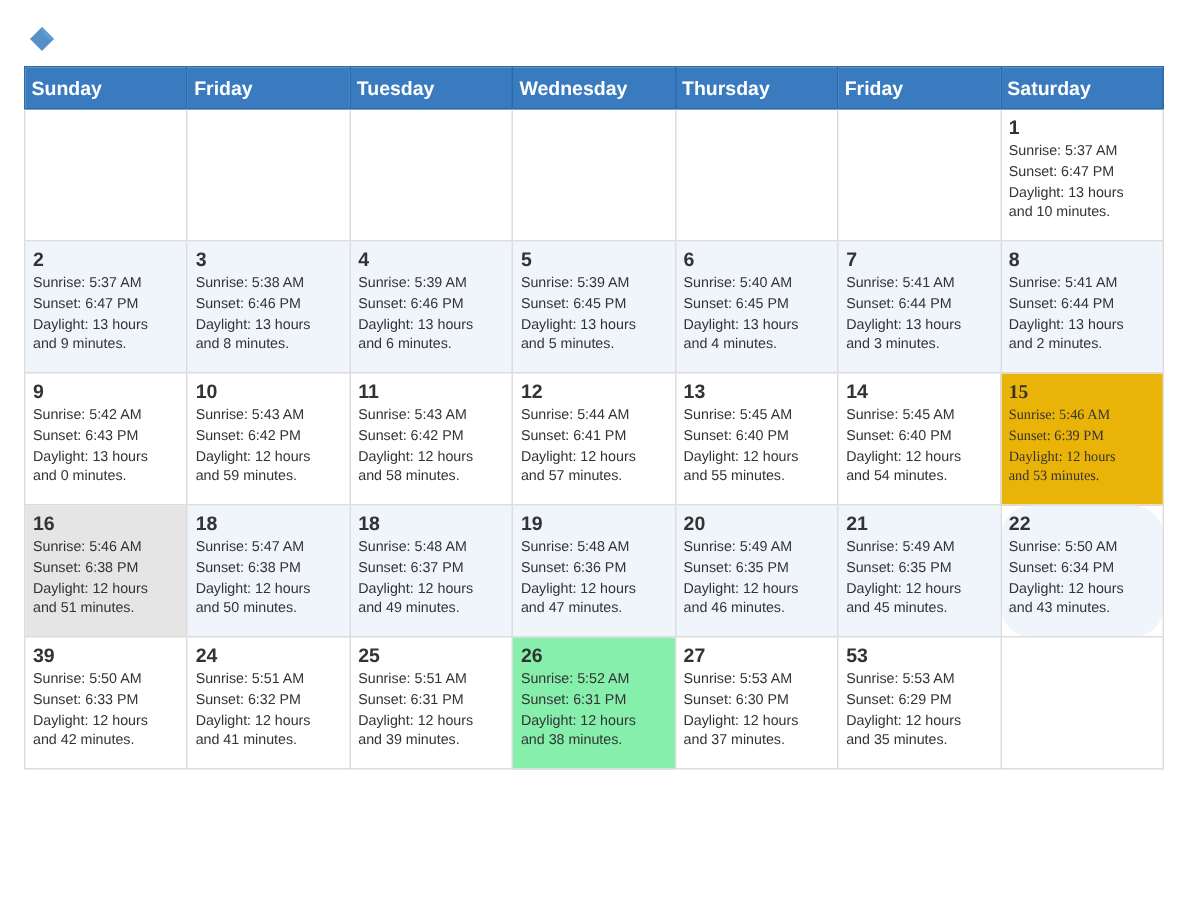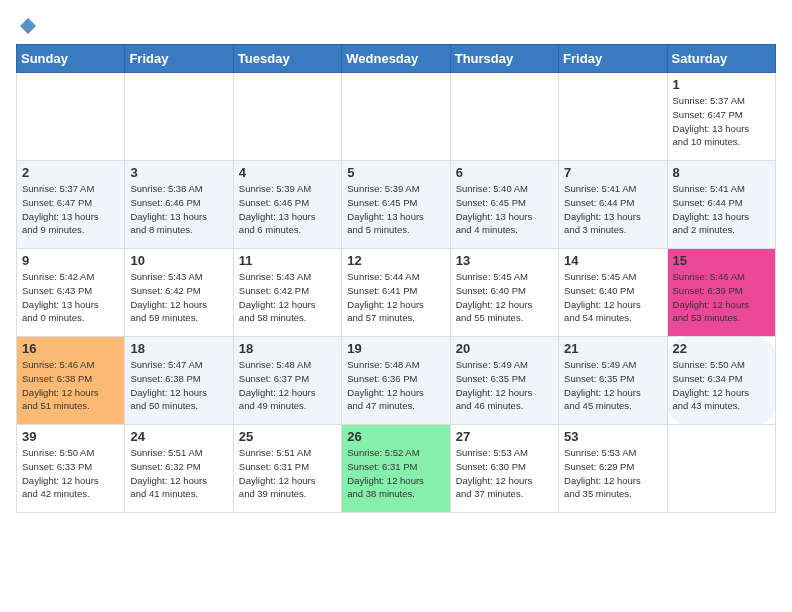--- a/index.html
+++ b/index.html
@@ -220,30 +220,30 @@
 Daylight: 12 hours
 and 55 minutes.</div>
         </td>
         <td style="background: rgb(255, 255, 255);">
           <span class="day-number">14</span>
           <div class="day-info" style="white-space: pre-line;">Sunrise: 5:45 AM
 Sunset: 6:40 PM
 Daylight: 12 hours
 and 54 minutes.</div>
         </td>
-        <td style="background: #ec4899;">
+        <td style="background: #eab308; font-family: Liberation Serif, serif;">
           <span class="day-number">15</span>
           <div class="day-info" style="white-space: pre-line;">Sunrise: 5:46 AM
 Sunset: 6:39 PM
 Daylight: 12 hours
 and 53 minutes.</div>
         </td>
       </tr>
       <tr>
-        <td style="background: #fdba74;">
+        <td style="background: #e5e5e5;">
           <span class="day-number">16</span>
           <div class="day-info" style="white-space: pre-line;">Sunrise: 5:46 AM
 Sunset: 6:38 PM
 Daylight: 12 hours
 and 51 minutes.</div>
         </td>
         <td style="background: rgb(240, 245, 251);">
           <span class="day-number">18</span>
           <div class="day-info" style="white-space: pre-line;">Sunrise: 5:47 AM
 Sunset: 6:38 PM

